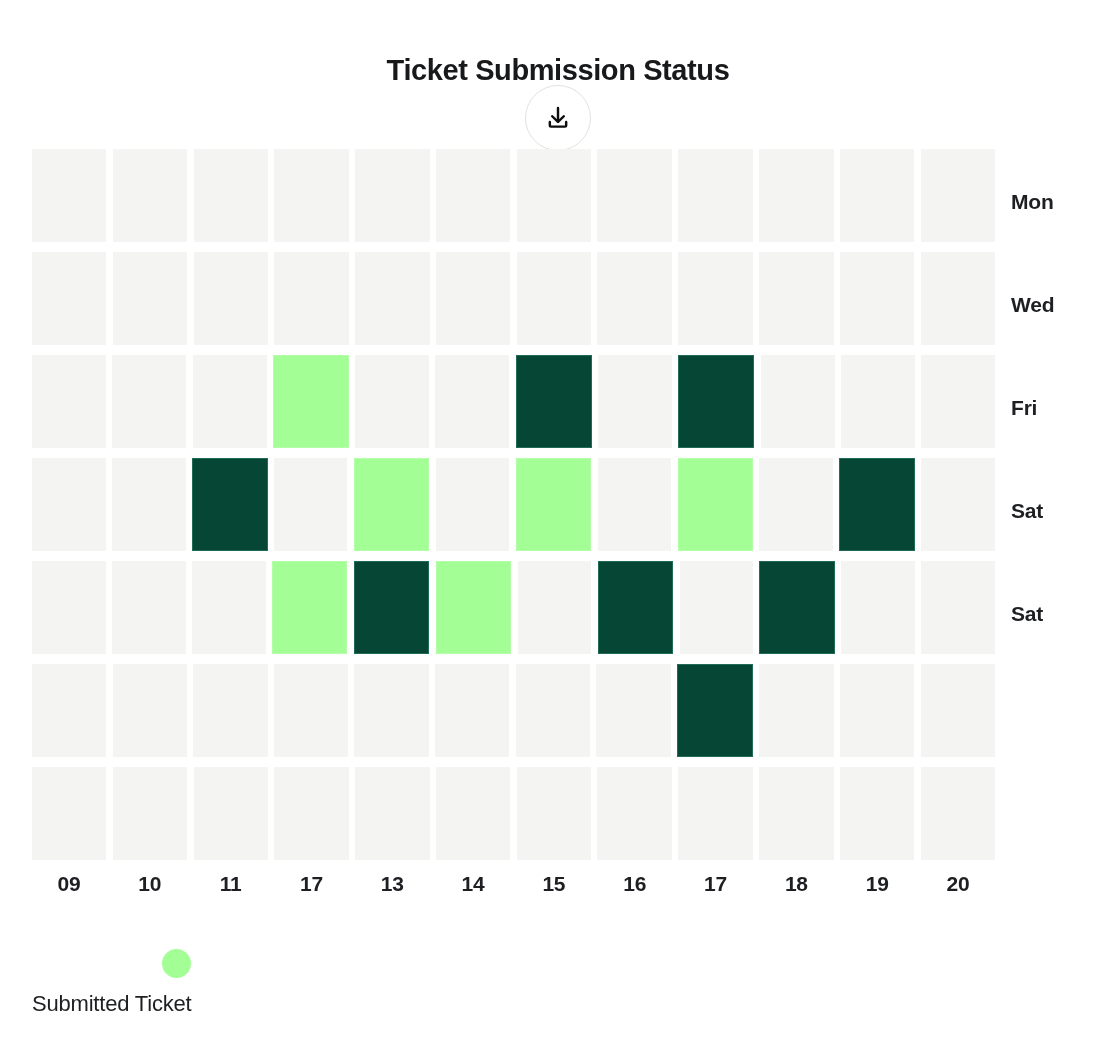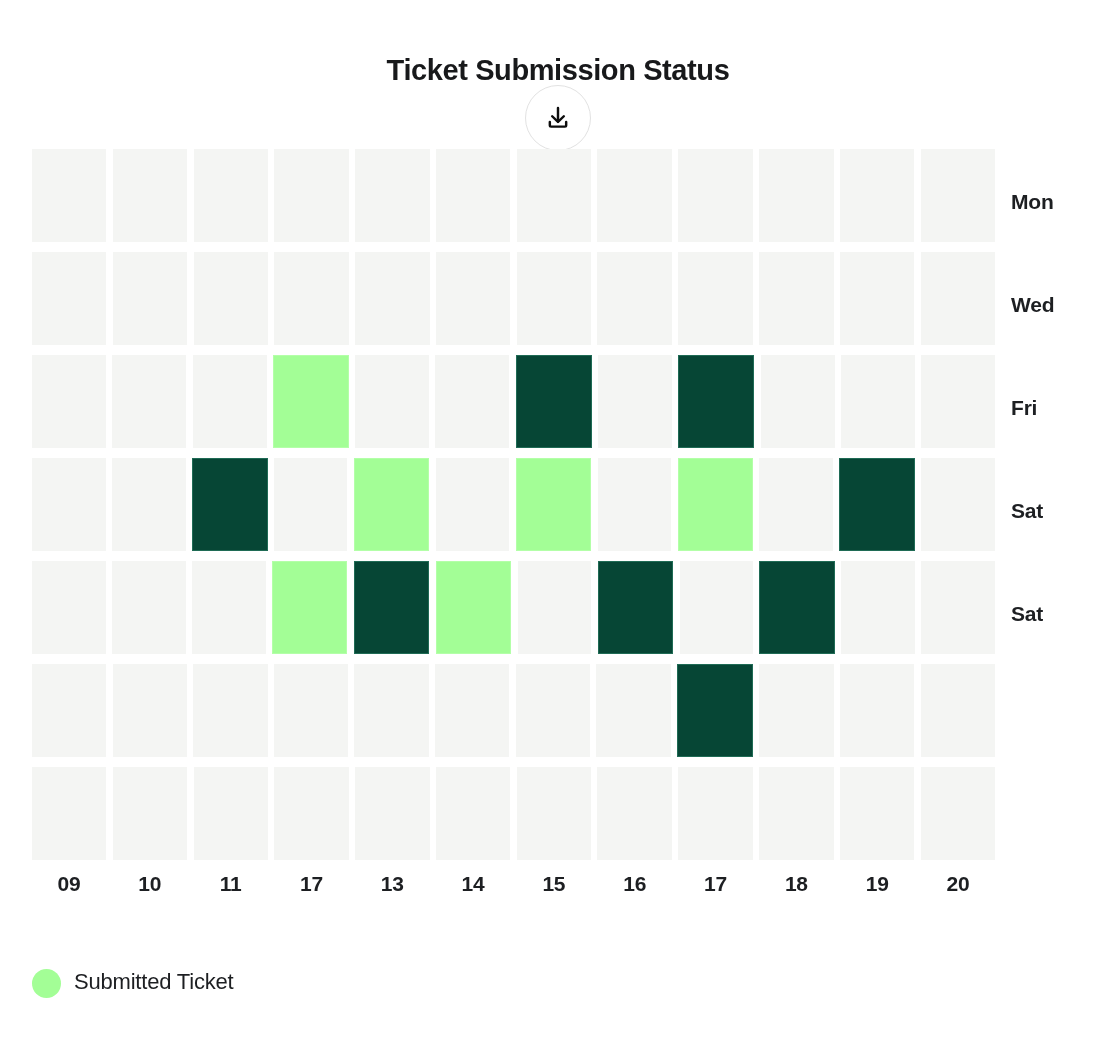--- a/index.html
+++ b/index.html
@@ -136,22 +136,23 @@
     position: absolute;
     left: 32px;
     top: 967px;
     height: 32px;
     display: flex;
     align-items: center;
     gap: 56px;
   }
   .legend-item {
     display: flex;
-    align-items: flex-start;
+    align-items: flex-end;
     gap: 13px;
+    flex-direction: column;
   }
   .legend-dot {
     width: 29px;
     height: 29px;
     border-radius: 50%;
     flex: 0 0 auto;
   }
   .legend-label {
     font-size: 22px;
     color: #1d1f22;

